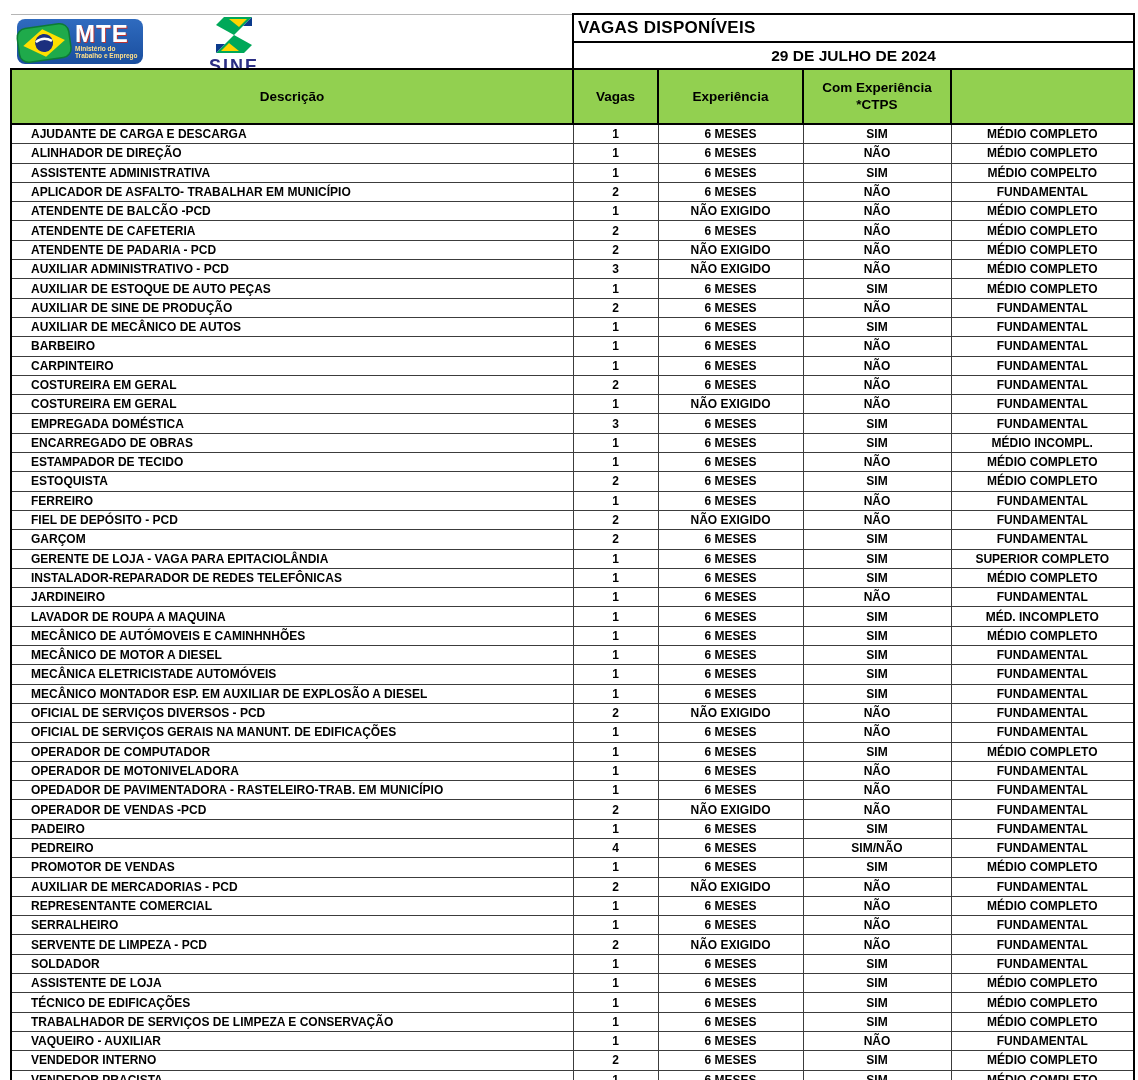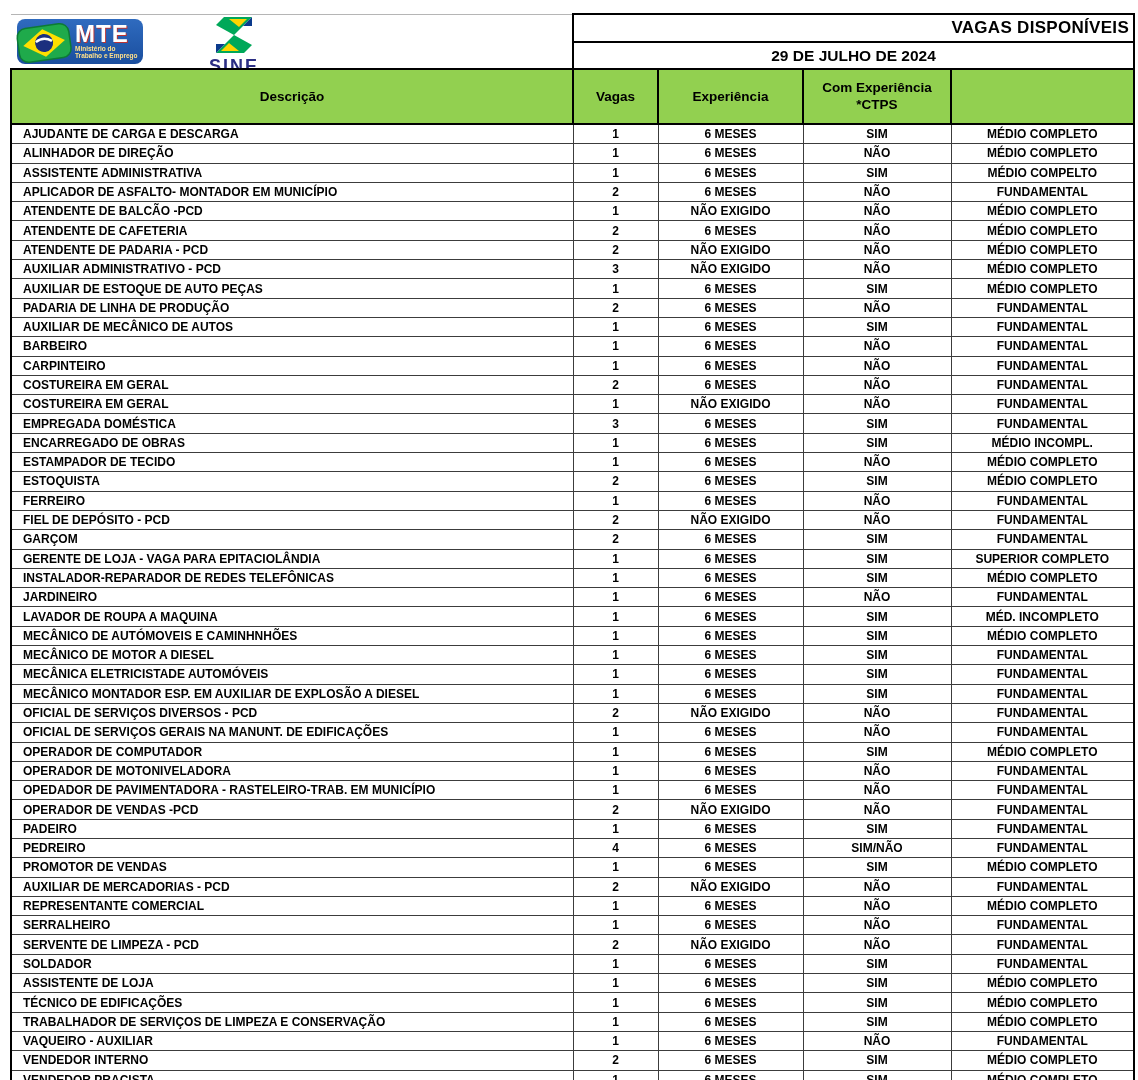--- a/index.html
+++ b/index.html
@@ -35,21 +35,21 @@
   .logos-cell{
     border-left:none;
     border-bottom:none;
     border-top:1px solid #b5b5b5;
     border-right:1px solid #3c3c3c;
     position:relative;
     background:#fff;
   }
   .title-cell{
     border:2px solid #000;
-    text-align:right;
+    text-align:left;
     font-size:17px;
     letter-spacing:.3px;
     height:26px;
   }
   .date-cell{
     border:2px solid #000;
     text-align:center;
     font-size:15.5px;
     height:25px;
     margin-top:16px;
@@ -61,21 +61,21 @@
     border:2px solid #000;
     text-align:center;
     font-size:13.5px;
     height:53px;
     vertical-align:middle;
   }
   .th-ctps{white-space:pre-line;line-height:1.25;margin-top:12px;}
 
   
   tbody td{height:18.3px;font-size:12px;vertical-align:middle;}
-  td.desc{text-align:left;padding-left:11px;}
+  td.desc{text-align:left;padding-left:19px;}
   td.center{text-align:center;}
 
   
   .mte-logo{
     position:absolute;left:6px;top:4px;
     width:126px;height:45px;
     background:linear-gradient(#2f6bbf,#1a4e9e);
     border-radius:8px;
   }
   .mte-flag{position:absolute;left:-3px;top:1px;}
@@ -168,21 +168,21 @@
           <td class="center">MÉDIO COMPLETO</td>
         </tr>
         <tr>
           <td class="desc first-col">ASSISTENTE ADMINISTRATIVA</td>
           <td class="center">1</td>
           <td class="center">6 MESES</td>
           <td class="center">SIM</td>
           <td class="center">MÉDIO COMPELTO</td>
         </tr>
         <tr>
-          <td class="desc first-col">APLICADOR DE ASFALTO- MONTADOR EM MUNICÍPIO</td>
+          <td class="desc first-col">APLICADOR DE ASFALTO- TRABALHAR EM MUNICÍPIO</td>
           <td class="center">2</td>
           <td class="center">6 MESES</td>
           <td class="center">NÃO</td>
           <td class="center">FUNDAMENTAL</td>
         </tr>
         <tr>
           <td class="desc first-col">ATENDENTE DE BALCÃO -PCD</td>
           <td class="center">1</td>
           <td class="center">NÃO EXIGIDO</td>
           <td class="center">NÃO</td>
@@ -210,21 +210,21 @@
           <td class="center">MÉDIO COMPLETO</td>
         </tr>
         <tr>
           <td class="desc first-col">AUXILIAR DE ESTOQUE DE AUTO PEÇAS</td>
           <td class="center">1</td>
           <td class="center">6 MESES</td>
           <td class="center">SIM</td>
           <td class="center">MÉDIO COMPLETO</td>
         </tr>
         <tr>
-          <td class="desc first-col">PADARIA DE LINHA DE PRODUÇÃO</td>
+          <td class="desc first-col">AUXILIAR DE SINE DE PRODUÇÃO</td>
           <td class="center">2</td>
           <td class="center">6 MESES</td>
           <td class="center">NÃO</td>
           <td class="center">FUNDAMENTAL</td>
         </tr>
         <tr>
           <td class="desc first-col">AUXILIAR DE MECÂNICO DE AUTOS</td>
           <td class="center">1</td>
           <td class="center">6 MESES</td>
           <td class="center">SIM</td>

